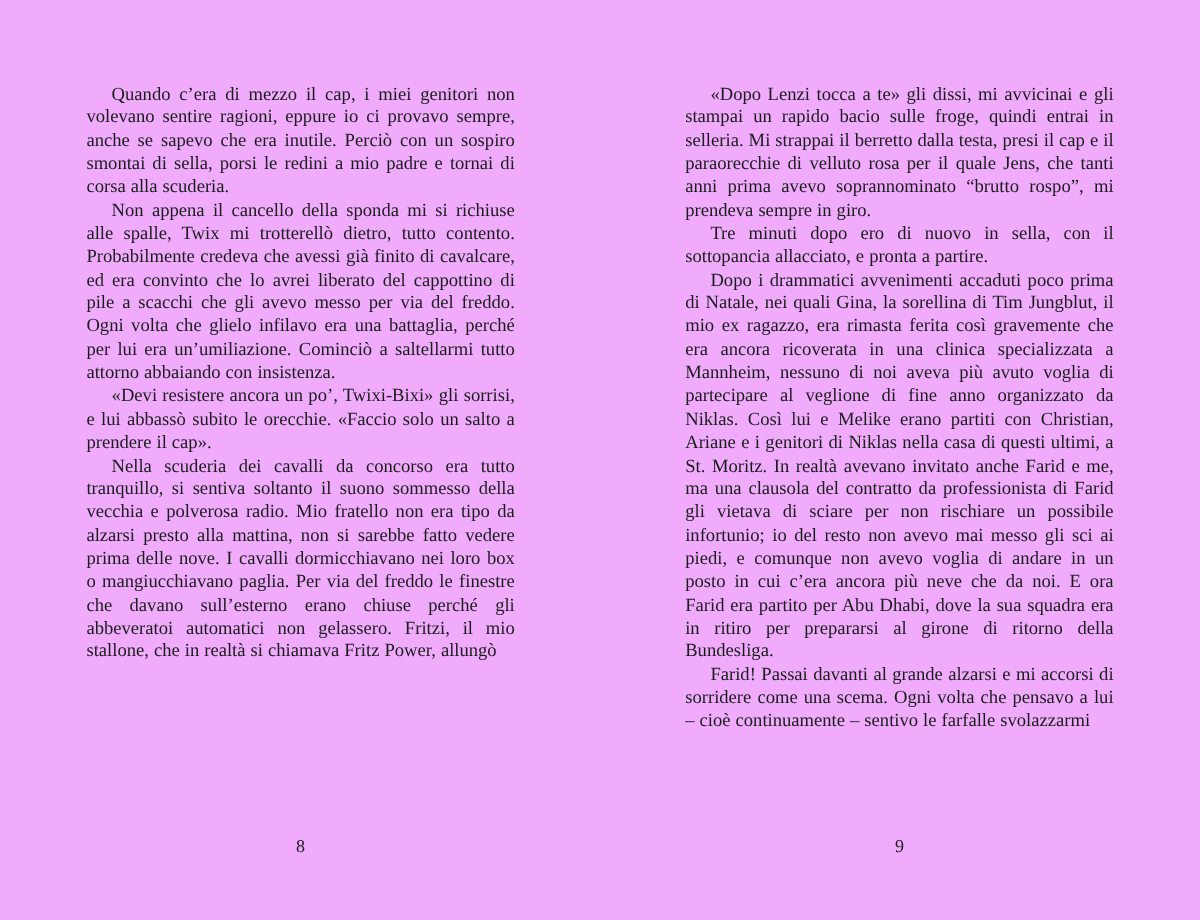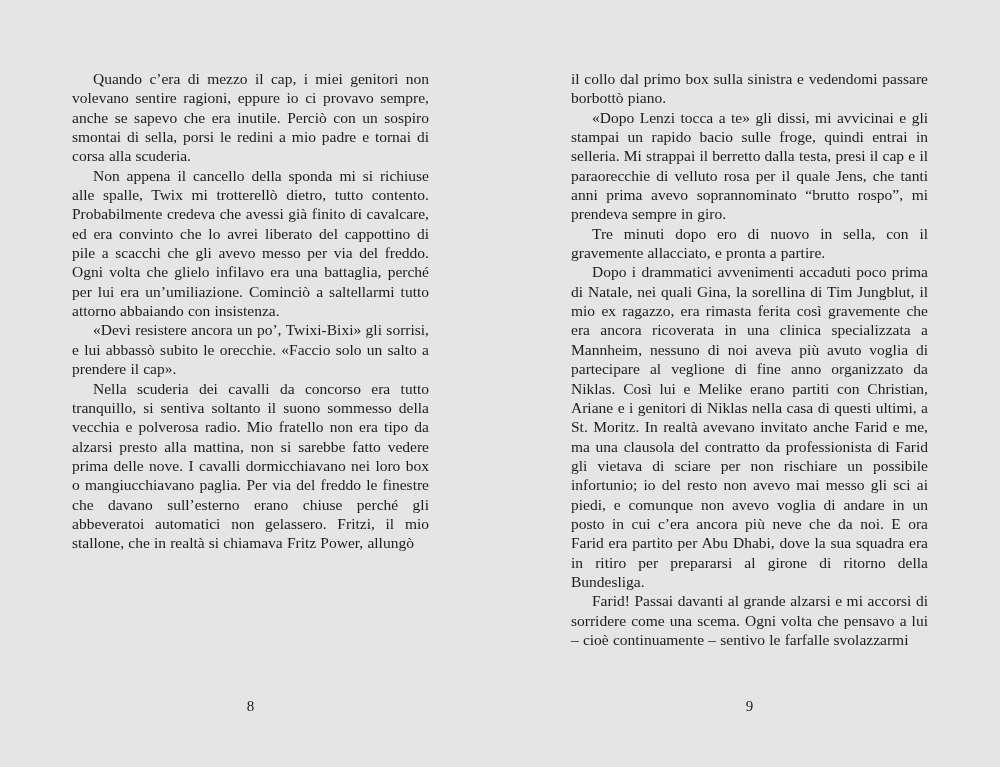--- a/index.html
+++ b/index.html
@@ -12,21 +12,21 @@
     height: 767px;
     font-family: "Liberation Serif", "DejaVu Serif", serif;
     color: #1c1c1c;
     -webkit-font-smoothing: antialiased;
   }
   .spread {
     position: relative;
     width: 1000px;
     height: 767px;
     overflow: hidden;
-    background: #e5e5e5;
+    background: #f0abfc;
   }
   .page {
     position: absolute;
     top: 69px;
     width: 357px;
     height: 690px;
   }
   .page.left  { left: 72px; }
   .page.right { left: 571px; }
   .page-body p {
@@ -59,22 +59,21 @@
         <p class="indent">Quando c’era di mezzo il cap, i miei genitori non volevano sentire ragioni, eppure io ci provavo sempre, anche se sapevo che era inutile. Perciò con un sospiro smontai di sella, porsi le redini a mio padre e tornai di corsa alla scuderia.</p>
         <p class="indent">Non appena il cancello della sponda mi si richiuse alle spalle, Twix mi trotterellò dietro, tutto contento. Probabilmente credeva che avessi già finito di cavalcare, ed era convinto che lo avrei liberato del cappottino di pile a scacchi che gli avevo messo per via del freddo. Ogni volta che glielo infilavo era una battaglia, perché per lui era un’umiliazione. Cominciò a saltellarmi tutto attorno abbaiando con insistenza.</p>
         <p class="indent">«Devi resistere ancora un po’, Twixi-Bixi» gli sorrisi, e lui abbassò subito le orecchie. «Faccio solo un salto a prendere il cap».</p>
         <p class="indent">Nella scuderia dei cavalli da concorso era tutto tranquillo, si sentiva soltanto il suono sommesso della vecchia e polverosa radio. Mio fratello non era tipo da alzarsi presto alla mattina, non si sarebbe fatto vedere prima delle nove. I cavalli dormicchiavano nei loro box o mangiucchiavano paglia. Per via del freddo le finestre che davano sull’esterno erano chiuse perché gli abbeveratoi automatici non gelassero. Fritzi, il mio stallone, che in realtà si chiamava Fritz Power, allungò</p>
       </div>
     <div class="folio">8</div>
   </section>
 
   <section class="page right">
     <div class="page-body">
-        <p class="">il collo dal primo box sulla sinistra e vedendomi passare borbottò piano.</p>
         <p class="indent">«Dopo Lenzi tocca a te» gli dissi, mi avvicinai e gli stampai un rapido bacio sulle froge, quindi entrai in selleria. Mi strappai il berretto dalla testa, presi il cap e il paraorecchie di velluto rosa per il quale Jens, che tanti anni prima avevo soprannominato “brutto rospo”, mi prendeva sempre in giro.</p>
-        <p class="indent">Tre minuti dopo ero di nuovo in sella, con il gravemente allacciato, e pronta a partire.</p>
+        <p class="indent">Tre minuti dopo ero di nuovo in sella, con il sottopancia allacciato, e pronta a partire.</p>
         <p class="indent">Dopo i drammatici avvenimenti accaduti poco prima di Natale, nei quali Gina, la sorellina di Tim Jungblut, il mio ex ragazzo, era rimasta ferita così gravemente che era ancora ricoverata in una clinica specializzata a Mannheim, nessuno di noi aveva più avuto voglia di partecipare al veglione di fine anno organizzato da Niklas. Così lui e Melike erano partiti con Christian, Ariane e i genitori di Niklas nella casa di questi ultimi, a St. Moritz. In realtà avevano invitato anche Farid e me, ma una clausola del contratto da professionista di Farid gli vietava di sciare per non rischiare un possibile infortunio; io del resto non avevo mai messo gli sci ai piedi, e comunque non avevo voglia di andare in un posto in cui c’era ancora più neve che da noi. E ora Farid era partito per Abu Dhabi, dove la sua squadra era in ritiro per prepararsi al girone di ritorno della Bundesliga.</p>
         <p class="indent">Farid! Passai davanti al grande alzarsi e mi accorsi di sorridere come una scema. Ogni volta che pensavo a lui – cioè continuamente – sentivo le farfalle svolazzarmi</p>
       </div>
     <div class="folio">9</div>
   </section>
 
 </div>
 
 </body></html>

